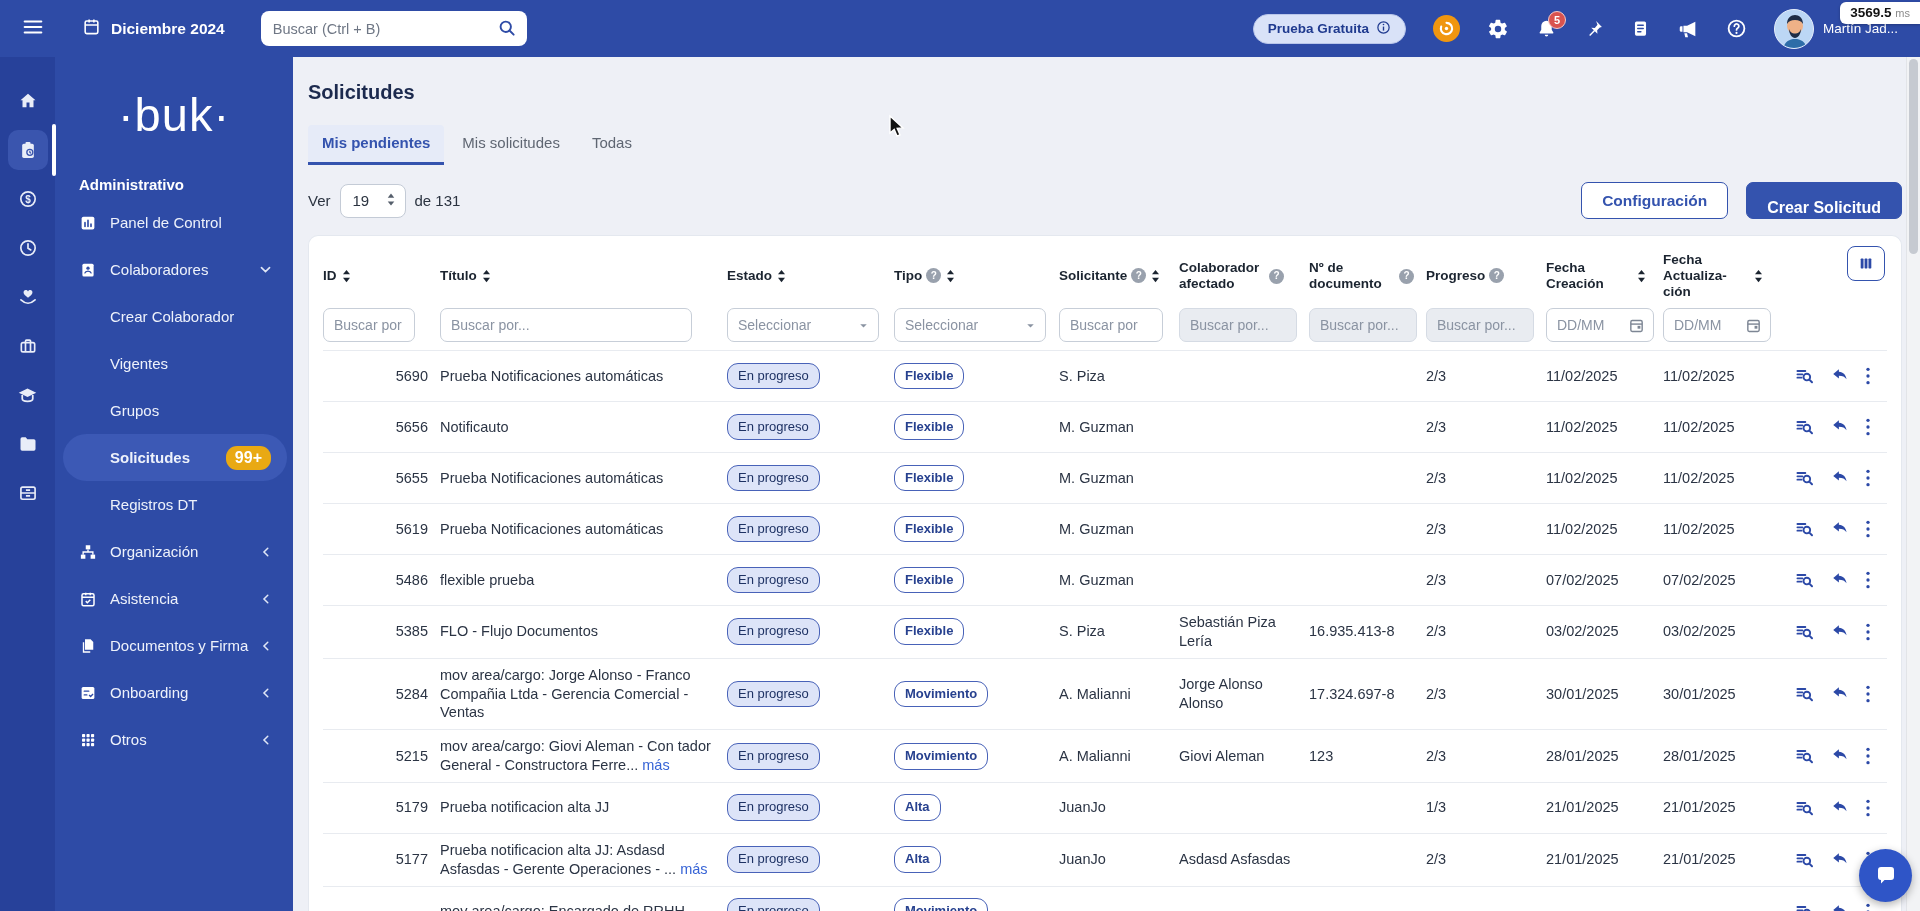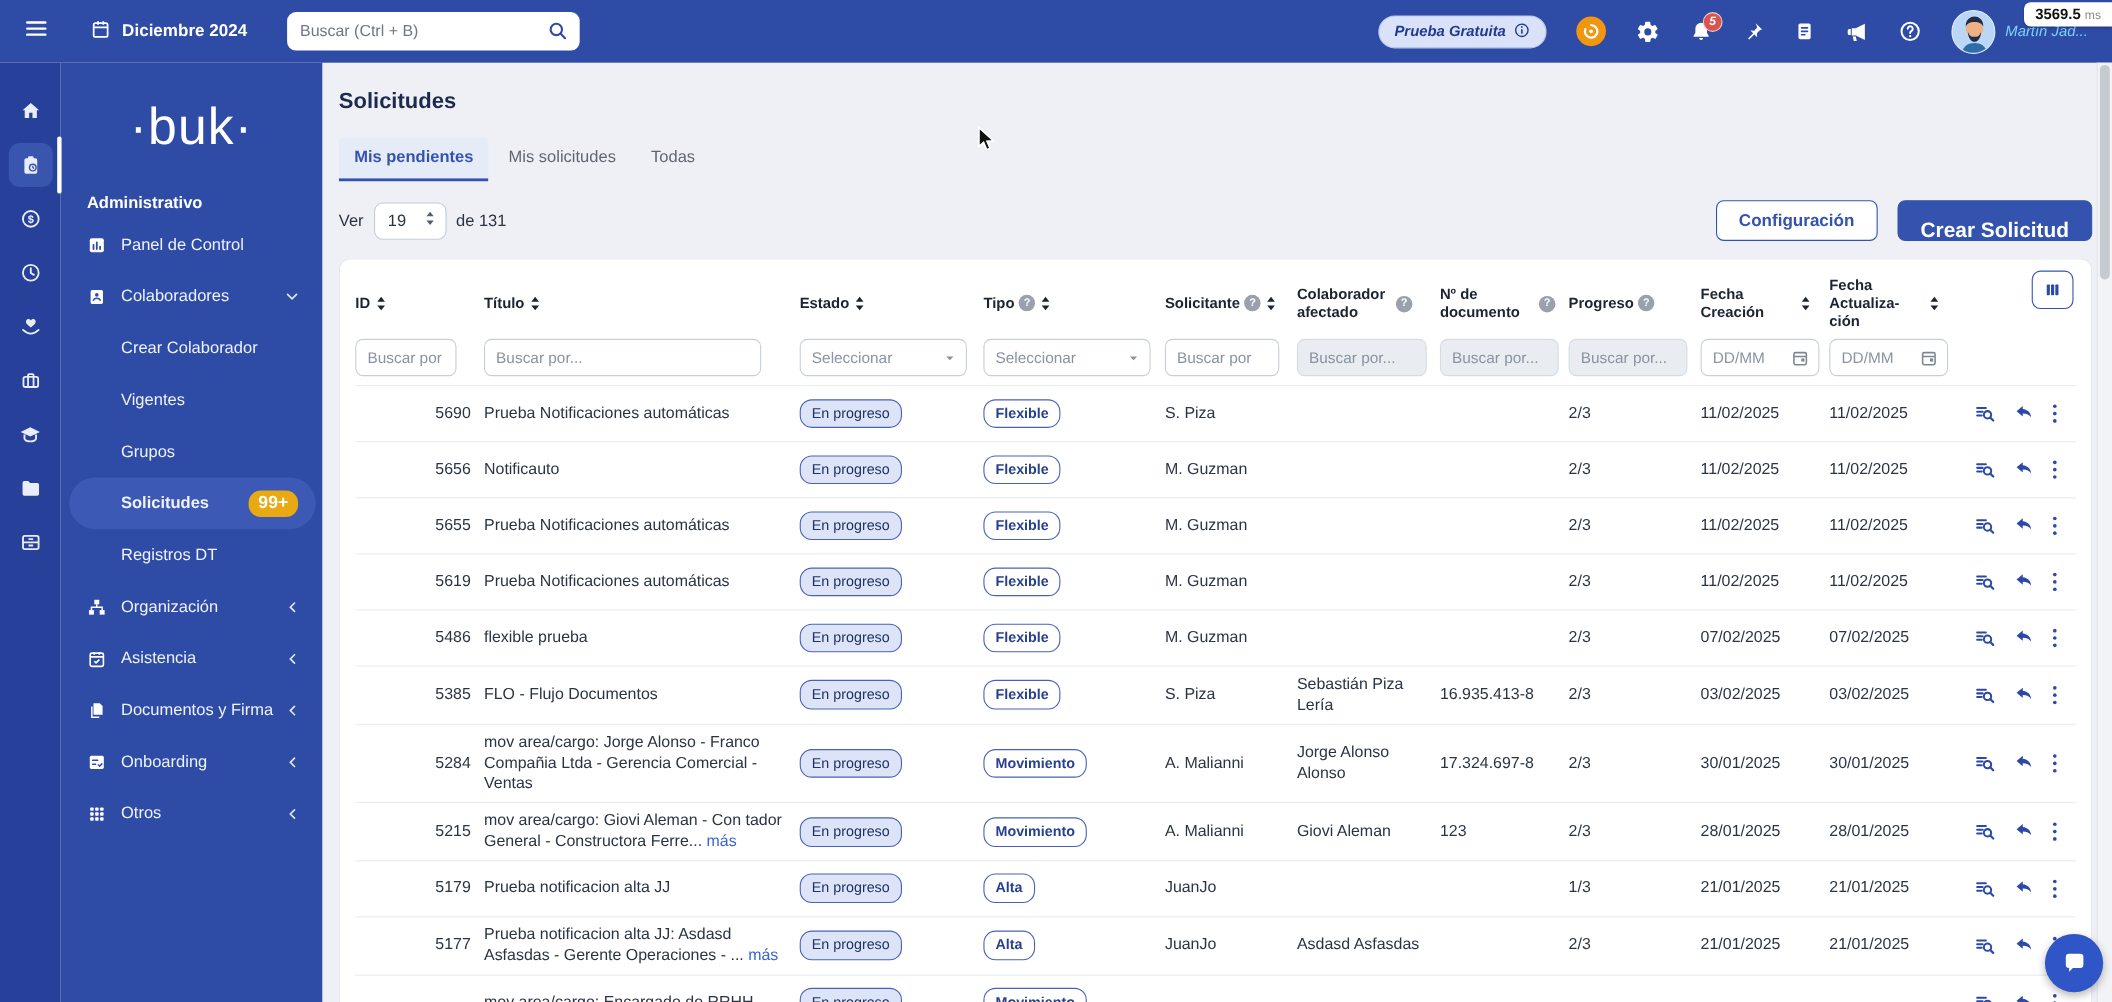--- a/index.html
+++ b/index.html
@@ -6,28 +6,28 @@
   html,body { width:1920px; height:911px; overflow:hidden; font-family:"Liberation Sans",sans-serif; background:#eef0f6; }
 
   
   .topbar { position:absolute; top:0; left:0; width:1920px; height:57px; background:#2e4ba6; display:flex; align-items:center; z-index:40; }
   .hamburger { margin-left:22px; color:#fff; cursor:pointer; }
   .tb-date { display:flex; align-items:center; gap:10px; margin-left:38px; color:#fff; font-weight:bold; font-size:15.5px; }
   .tb-search { position:relative; margin-left:36px; width:266px; height:35px; }
   .tb-search input { width:100%; height:100%; border:none; border-radius:8px; padding:0 38px 0 12px; font-size:14.5px; color:#333; outline:none; font-family:inherit; }
   .tb-search input::placeholder { color:#6f7785; }
   .tb-search .sicon { position:absolute; right:10px; top:7px; color:#2e4ba6; }
-  .tb-right { margin-left:auto; display:flex; align-items:center; gap:27px; padding-right:22px;font-style:italic; }
+  .tb-right { margin-left:auto; display:flex; align-items:center; gap:27px; padding-right:22px; }
   .trial-pill { display:flex; align-items:center; gap:7px; background:#d9e2f8; border:1px solid #b9c6ea; color:#1f3a8f; font-weight:bold; font-size:13.5px; padding:5px 14px; border-radius:15px; cursor:pointer; }
   .tb-ic { color:#fff; position:relative; cursor:pointer; display:flex; }
   .swirl-wrap { width:27px; height:27px; border-radius:50%; background:#f0960f; display:flex; align-items:center; justify-content:center; }
   .bell-badge { position:absolute; top:-7px; right:-9px; background:#d9534f; border:1.5px solid #f2c9c9; color:#fff; font-size:11px; font-weight:bold; min-width:18px; height:18px; border-radius:9px; display:flex; align-items:center; justify-content:center; padding:0 4px; }
   .tb-user { display:flex; align-items:center; gap:9px; cursor:pointer; }
   .avatar { width:40px; height:40px; border-radius:50%; background:#cfe3f7; overflow:hidden; border:1.5px solid #e6eefc; }
-  .tb-name { color:#7dd3fc; font-size:13.5px; max-width:84px; white-space:nowrap; }
+  .tb-name { color:#ffffff; font-size:13.5px; max-width:84px; white-space:nowrap; }
   .latency { position:absolute; top:2px; right:0; background:#fff; border-radius:6px 0 0 6px; padding:3px 10px 4px 10px; font-size:13.5px; color:#111; font-weight:bold; box-shadow:0 1px 3px rgba(0,0,0,.25); z-index:60; }
   .latency small { color:#8a8a8a; font-weight:normal; font-size:11px; }
 
   
   .rail { position:absolute; top:57px; left:0; width:55px; height:854px; background:#27419a; display:flex; flex-direction:column; align-items:center; padding-top:24px; gap:9px; z-index:30; }
   .rail-item { width:40px; height:40px; display:flex; align-items:center; justify-content:center; color:#e9edf8; border-radius:10px; cursor:pointer; position:relative; }
   .rail-item.active { background:#3a55ae; }
   .rail-item.active::after { content:""; position:absolute; right:-8px; top:-6px; width:4px; height:52px; background:#fff; border-radius:2px; }
   .sidebar { position:absolute; top:57px; left:55px; width:238px; height:854px; background:#2e4ba6; z-index:29; color:#eef2fb; }
   .buk-logo { text-align:center; margin-top:30px; font-size:47px; color:#fff; letter-spacing:1px; font-weight:normal; }
@@ -43,21 +43,21 @@
   .main { position:absolute; top:57px; left:293px; width:1627px; height:854px; }
   .page-title { font-size:20px; font-weight:bold; color:#1c2a4e; margin:24px 0 0 15px; }
   .tabs { display:flex; gap:4px; margin:21px 0 0 15px; }
   .tab { font-size:15px; color:#5f6672; padding:9px 14px 11px 14px; cursor:pointer; border-bottom:3px solid transparent; }
   .tab.active { color:#3453ae; font-weight:bold; background:#e6ebf8; border-bottom-color:#3453ae; border-radius:4px 4px 0 0; }
   .controls { display:flex; align-items:center; margin:17px 18px 0 15px; }
   .ver-group { display:flex; align-items:center; gap:9px; font-size:15px; color:#2b3340; }
   .ver-select { display:flex; align-items:center; justify-content:space-between; width:66px; height:34px; background:#fff; border:1px solid #c4cbd6; border-radius:8px; padding:0 8px 0 12px; cursor:pointer; color:#2b3340; }
   .ctrl-btns { margin-left:auto; display:flex; gap:18px; }
   .btn-outline { height:37px; padding:0 20px; background:#fff; border:1px solid #3453ae; color:#3453ae; font-size:15.5px; font-weight:bold; border-radius:7px; cursor:pointer; font-family:inherit; }
-  .btn-fill { height:37px; padding:16px 20px; background:#3453ae; border:1px solid #3453ae; color:#fff; font-size:19px; font-weight:bold; border-radius:7px; cursor:pointer; font-family:inherit; }
+  .btn-fill { height:37px; padding:16px 20px; background:#3453ae; border:1px solid #3453ae; color:#fff; font-size:16px; font-weight:bold; border-radius:7px; cursor:pointer; font-family:inherit; }
 
   
   .card { position:relative; margin:16px 18px 0 15px; background:#fff; border:1px solid #e4e8ef; border-bottom:none; border-radius:10px 10px 0 0; padding:14px 14px 0 14px; height:700px; overflow:hidden; }
   .trow { display:flex; }
   .col-id{width:117px;} .col-titulo{width:287px;} .col-estado{width:167px;} .col-tipo{width:165px;}
   .col-solicitante{width:120px;} .col-colaborador{width:130px;} .col-documento{width:117px;}
   .col-progreso{width:120px;} .col-fcreacion{width:117px;} .col-factualizacion{width:128px;} .col-acciones{flex:1;}
   .th { display:flex; align-items:center; gap:4px; font-size:13.5px; font-weight:bold; color:#1b2430; line-height:1.18; padding-right:10px; cursor:pointer; }
   .th .lbl { max-width:86px; }
   .thead { min-height:52px; align-items:center; }

